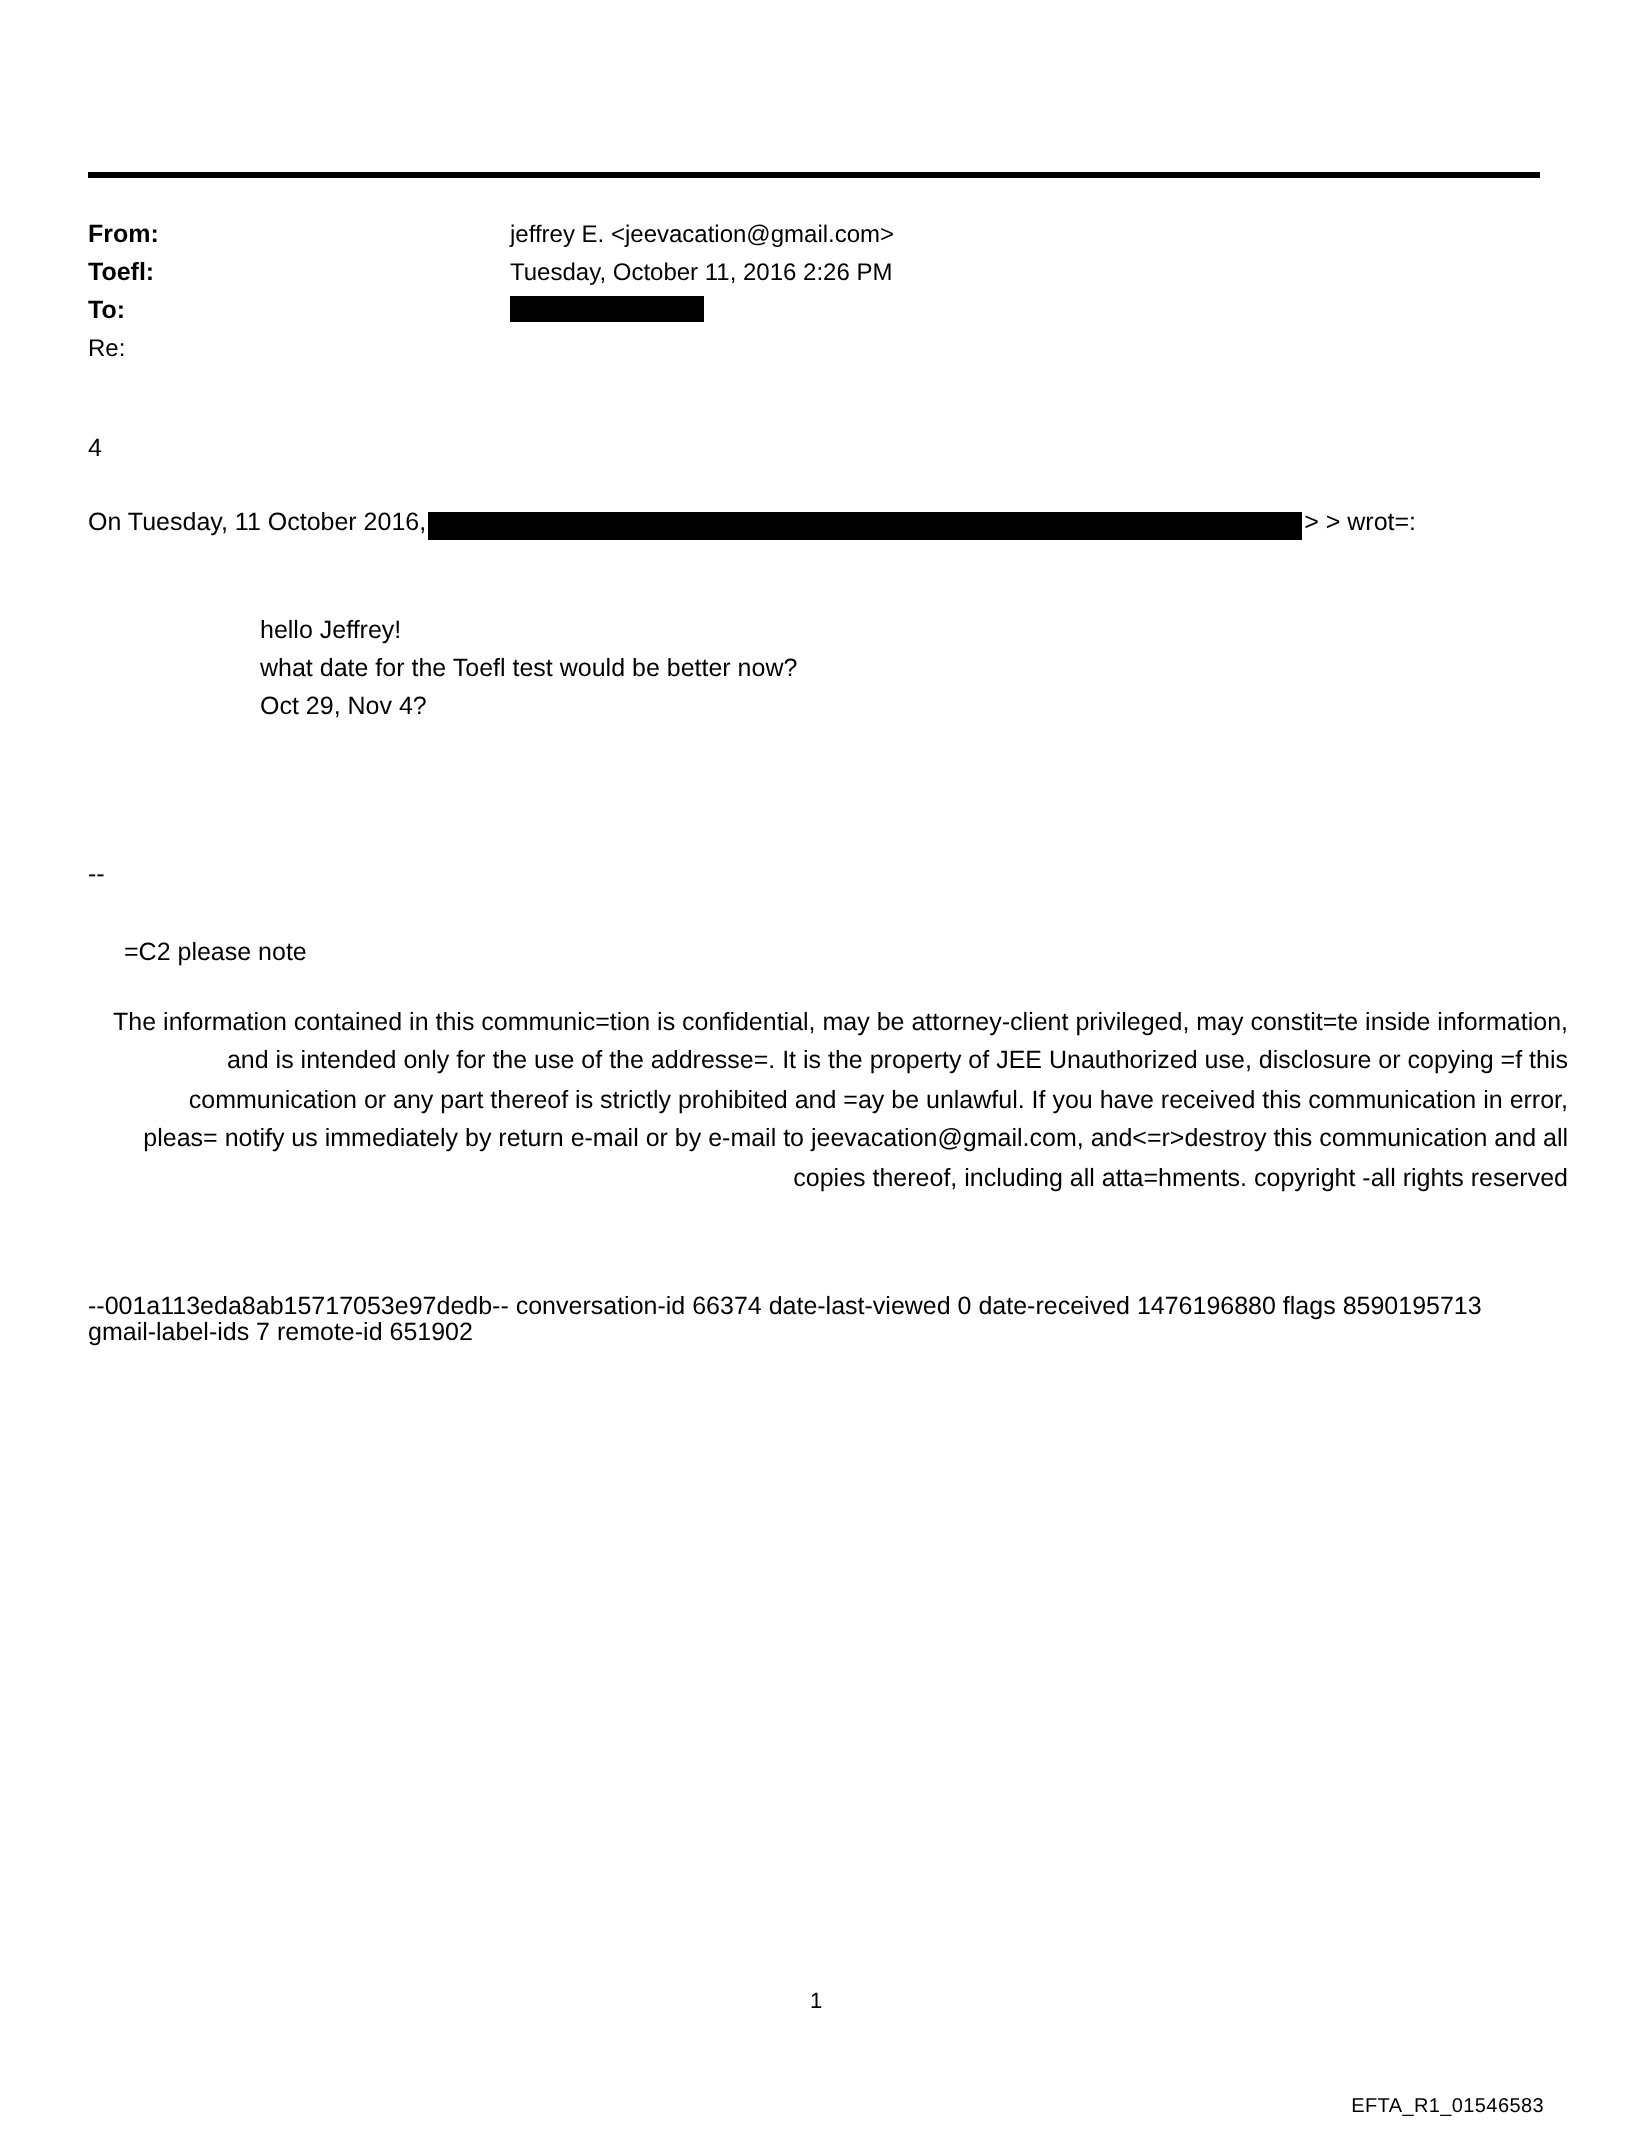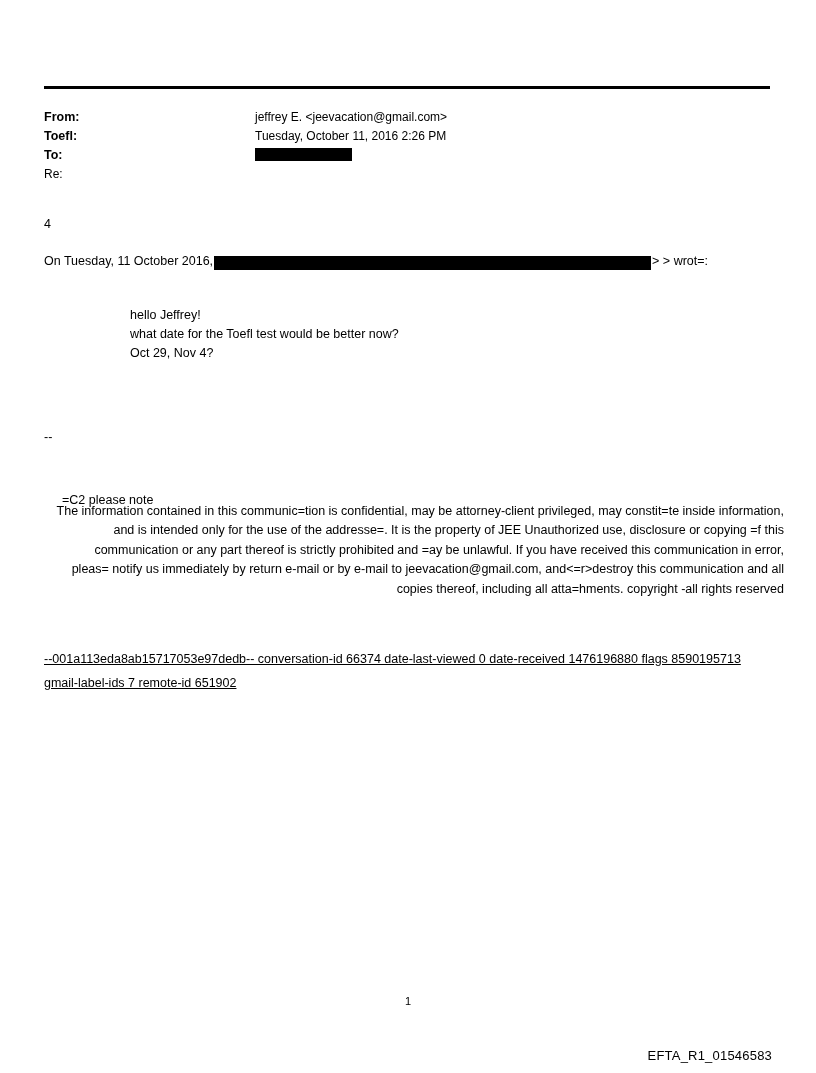--- a/index.html
+++ b/index.html
@@ -86,55 +86,54 @@
     top: 306px;
     width: 640px;
     font-size: 12.5px;
     line-height: 19px;
     margin-left: 34px;
   }
   .dashes { top: 428px; }
   .note {
     position: absolute;
     left: 62px;
-    top: 491px;
+    top: 467px;
     font-size: 12.5px;
     line-height: 19px;
   }
   .disclaimer {
     position: absolute;
     left: 56px;
     top: 502px;
     width: 728px;
     font-size: 12.5px;
     line-height: 19.4px;
     text-align: right;
   }
   .trailer {
     position: absolute;
     left: 44px;
     top: 647px;
     width: 700px;
     font-size: 12.5px;
-    line-height: 24px;
-    text-decoration: underline;
+    line-height: 13px;
   }
   .page-num {
     position: absolute;
     left: 0;
     top: 995px;
     width: 816px;
     text-align: center;
     font-size: 11px;
   }
   .bates {
     position: absolute;
     right: 44px;
     top: 1048px;
-    font-size: 13px;
+    font-size: 10px;
     letter-spacing: 0.2px;
   }
 </style>
 </head>
 <body>
 
 <div class="page">
 
   <div class="rule"></div>
 

